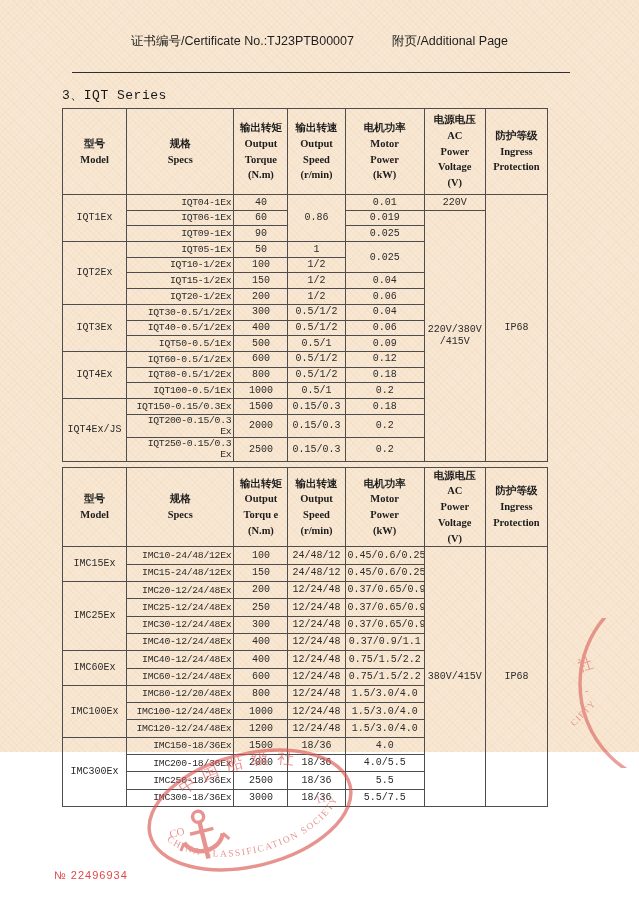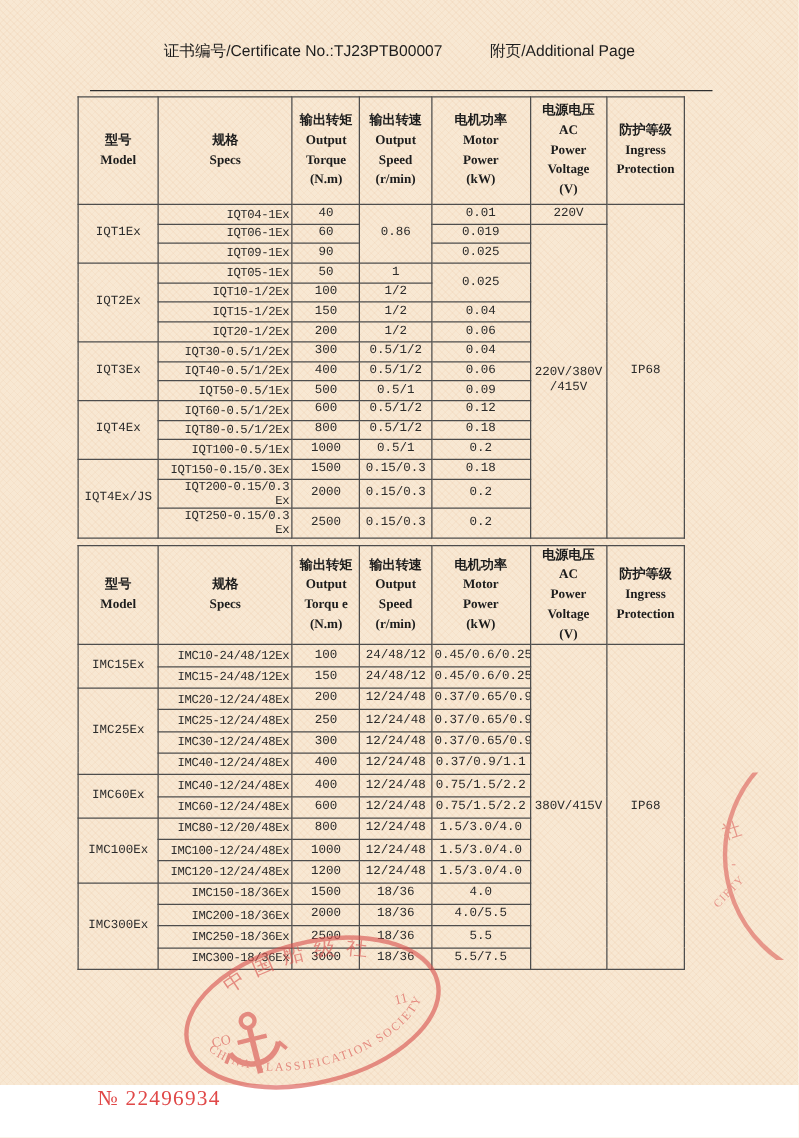--- a/index.html
+++ b/index.html
@@ -1,18 +1,18 @@
 <!DOCTYPE html>
 <html><head>
 <meta charset="utf-8">
 <style>
   html,body{margin:0;padding:0;}
   body{width:639px;height:910px;overflow:hidden;}
   .page{
-    position:relative;width:639px;height:868px;
+    position:relative;width:639px;height:752px;
     background-color:#f8e8d3;
     background-image:
       repeating-linear-gradient(45deg, rgba(224,170,125,0.10) 0 1px, transparent 1px 4px),
       repeating-linear-gradient(-45deg, rgba(224,170,125,0.08) 0 1px, transparent 1px 4px);
     font-family:"Liberation Sans", sans-serif;
     color:#222;
   }
   .page-header{
     display:flex;justify-content:center;gap:38px;
     padding-top:33px;font-size:12.5px;color:#1d1d1d;
@@ -44,39 +44,39 @@
   .t2 thead tr{height:79px;}
   .t1 tbody tr{height:15.7px;}
   .t2 tbody tr{height:17.3px;}
   .page-footer{
     position:absolute;top:847px;left:0;width:100%;
     text-align:center;font-size:12.5px;color:#1d1d1d;
   }
   .page-footer .pgnum{margin-left:16px;}
   .serial{
     position:absolute;left:54px;top:869px;
-    font-family:Liberation Serif, serif;font-size:17px;letter-spacing:1px;
+    font-family:Liberation Sans, sans-serif;font-size:11px;letter-spacing:1px;
     color:#e04848;
-    margin-left:24px;
   }
   .stamp-main{position:absolute;left:118px;top:728px;pointer-events:none;}
   .stamp-partial{position:absolute;left:567px;top:618px;pointer-events:none;}
 </style>
 </head>
 <body>
 
 <div class="page">
 
   <div class="page-header">
     <span>证书编号/Certificate No.:TJ23PTB00007</span>
     <span>附页/Additional Page</span>
   </div>
 
   <div class="rule"></div>
 
+  <div class="section-title">3、IQT Series</div>
 
   <table class="t1">
     <colgroup>
       <col style="width:64px">
         <col style="width:107px">
         <col style="width:54px">
       <col style="width:57px">
         <col style="width:79px">
         <col style="width:61px">
         <col style="width:62px">

